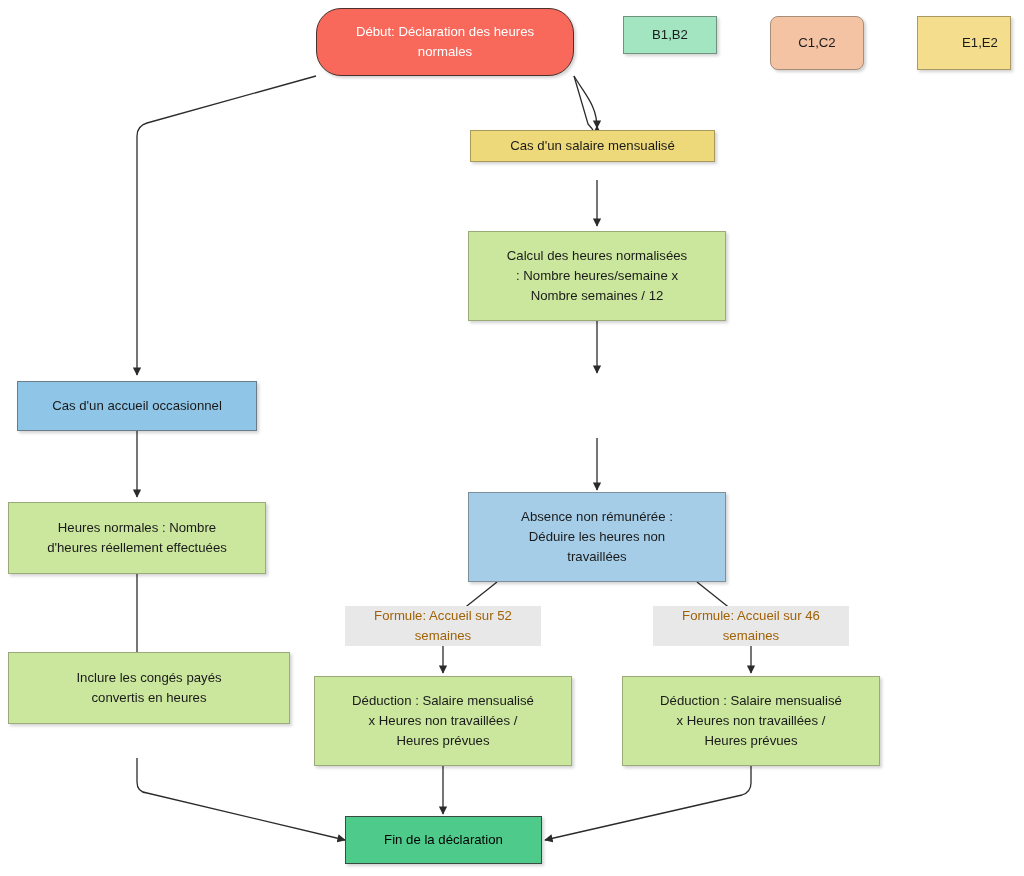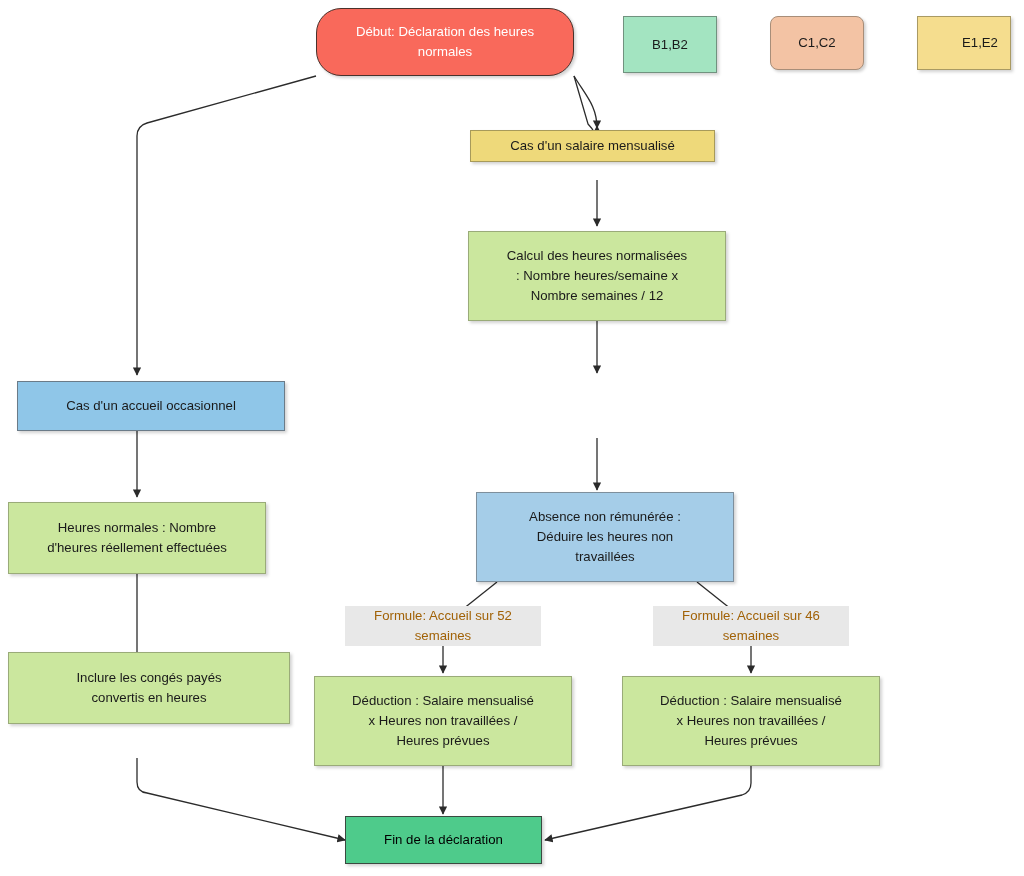--- a/index.html
+++ b/index.html
@@ -42,21 +42,21 @@
     background: #f9695b;
     border: 1.5px solid #4a322c;
     color: #ffffff;
   }
   .n-end {
     background: #4ecb8b;
     border: 1.5px solid #3a4a40;
     color: #000000;
   }
   .n-green { background: #cbe79e; border-color: #9aab79; }
-  .n-blue  { background: #a5cde8; border-color: #7e8f9c; margin-left: 8px; }
+  .n-blue  { background: #a5cde8; border-color: #7e8f9c; }
   .n-blue-strong { background: #8fc6e8; border-color: #6b7b88; }
   .n-yellow{ background: #eed97a; border-color: #a79a5a; }
   .n-legend-green { background: #a3e4c1; border-color: #71927f; }
   .n-legend-peach { background: #f3c3a4; border-color: #a88e79; border-radius: 8px; }
   .n-legend-yellow{ background: #f5dd8e; border-color: #a99a63; padding-left: 40px; }
   .n-gray {
     background: #e8e8e8;
     border: none;
     box-shadow: none;
     color: #a16207;
@@ -105,21 +105,21 @@
 
       <path d="M 751 765 L 751 783 Q 751 792 742 795 L 545 840" marker-end="url(#arrow)"></path>
     </g>
   </svg>
 
   <div class="node n-start" style="left:316px; top:8px; width:258px; height:68px;border-radius:25px;">
     <span>Début: Déclaration des heures
 normales</span>
   </div>
 
-  <div class="node n-legend-green" style="left:623px; top:16px; width:94px; height:57px;justify-content:center;">
+  <div class="node n-legend-green" style="left:623px; top:16px; width:94px; height:38px;justify-content:center;">
     <span>B1,B2</span>
   </div>
   <div class="node n-legend-peach" style="left:770px; top:16px; width:94px; height:54px;">
     <span>C1,C2</span>
   </div>
   <div class="node n-legend-yellow" style="left:917px; top:16px; width:94px; height:54px;">
     <span>E1,E2</span>
   </div>
 
   <div class="node n-yellow" style="left:470px; top:130px; width:245px; height:32px;">
@@ -132,21 +132,21 @@
 Nombre semaines / 12</span>
   </div>
 
 
   <div class="node n-blue" style="left:468px; top:492px; width:258px; height:90px;">
     <span>Absence non rémunérée :
 Déduire les heures non
 travaillées</span>
   </div>
 
-  <div class="node n-blue-strong" style="left:17px; top:381px; width:268px; height:50px;">
+  <div class="node n-blue-strong" style="left:17px; top:381px; width:240px; height:50px;">
     <span>Cas d'un accueil occasionnel</span>
   </div>
 
   <div class="node n-green" style="left:8px; top:502px; width:258px; height:72px;">
     <span>Heures normales : Nombre
 d'heures réellement effectuées</span>
   </div>
 
   <div class="node n-green" style="left:8px; top:652px; width:282px; height:72px;">
     <span>Inclure les congés payés

